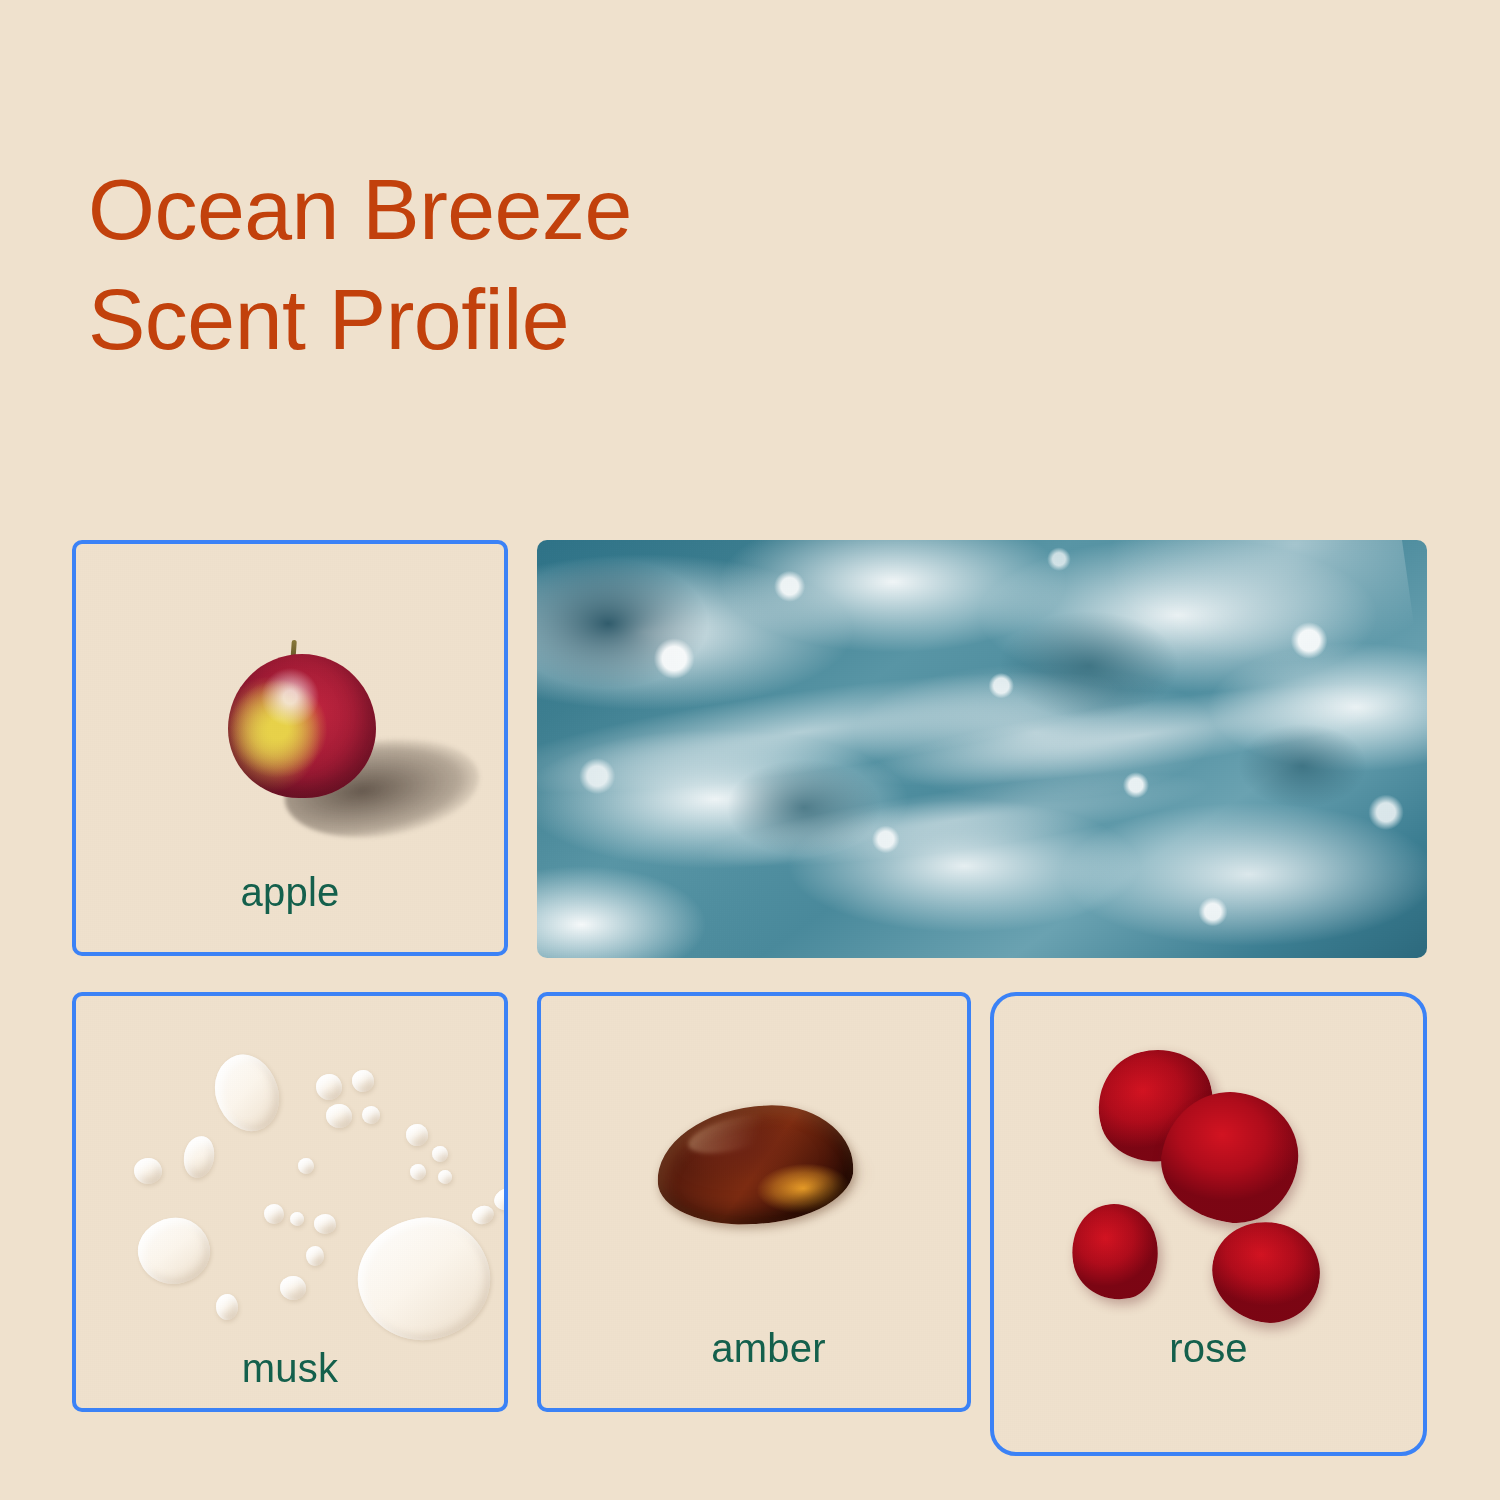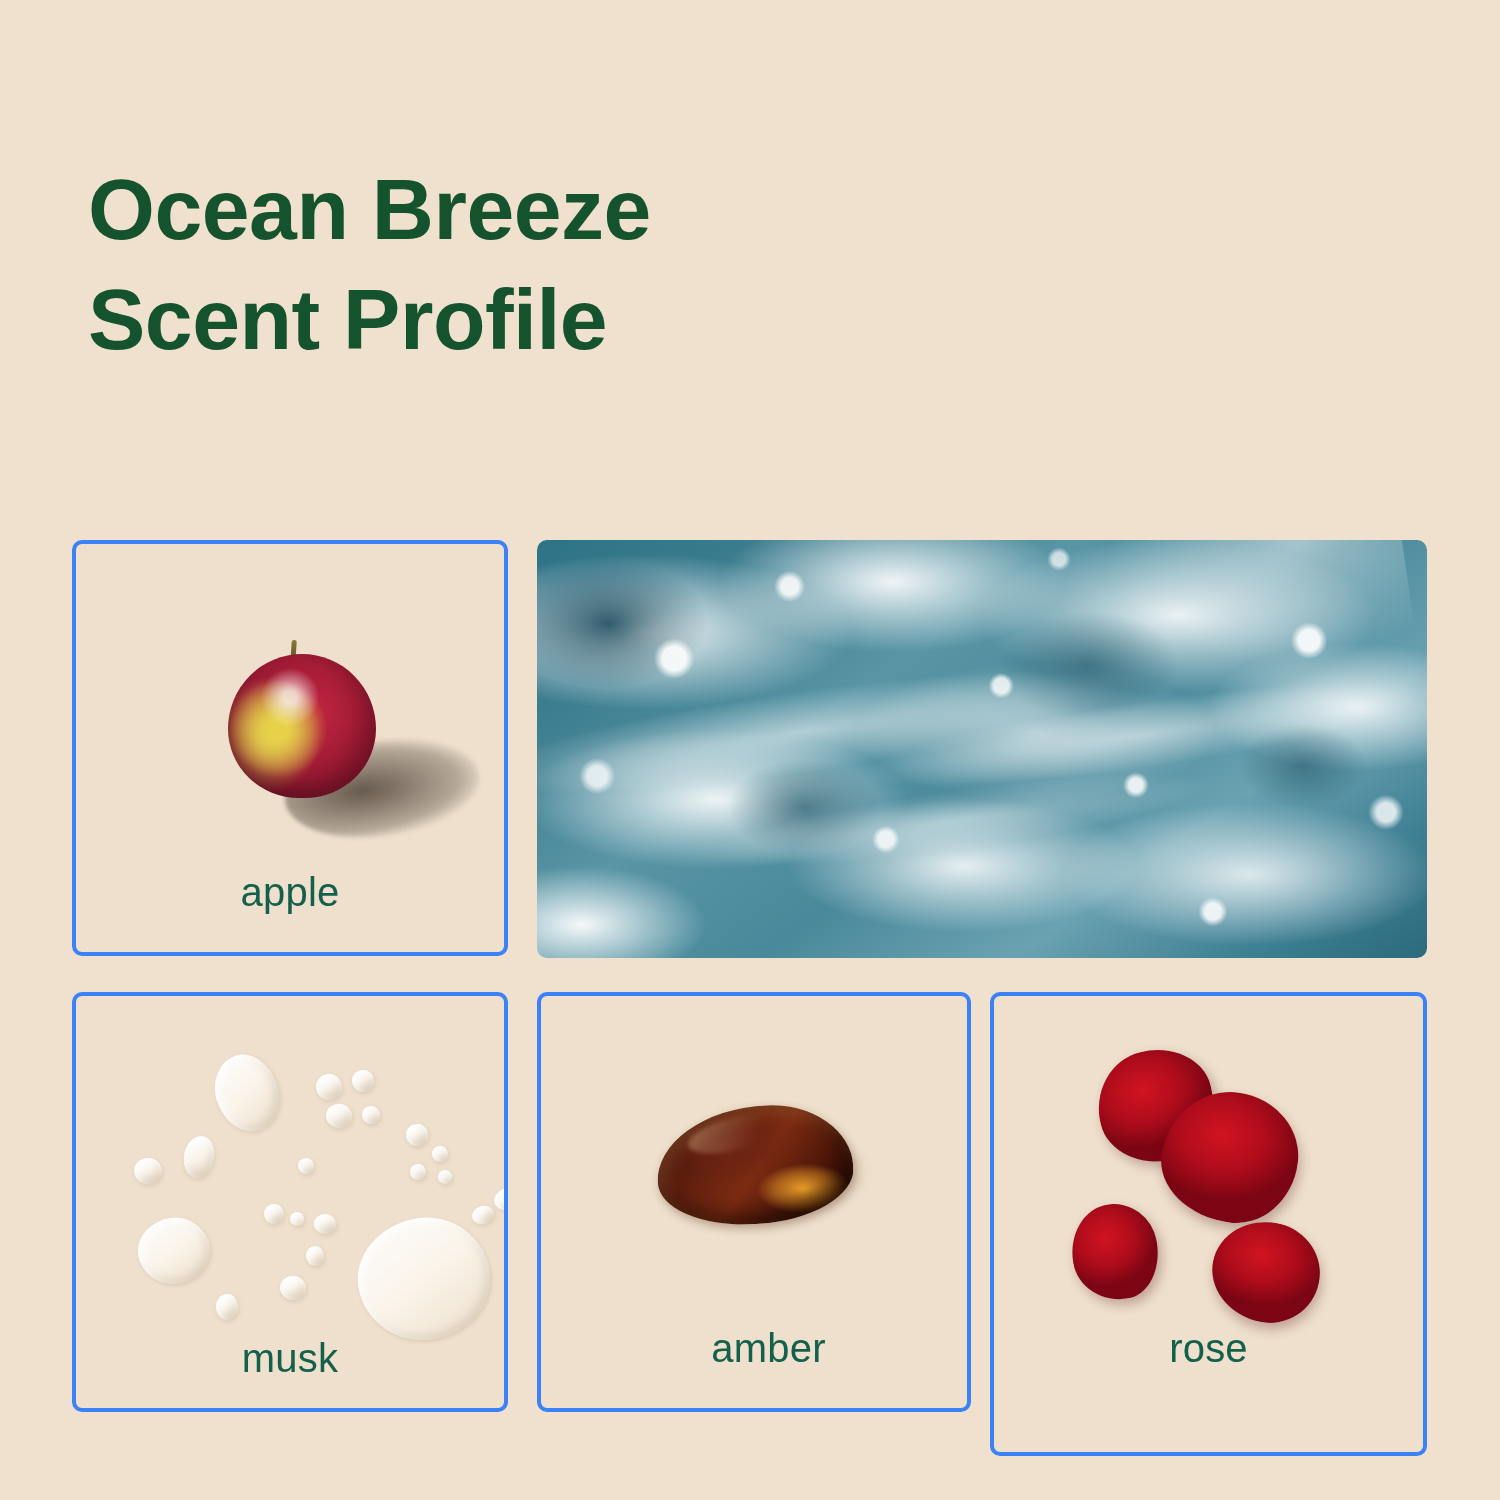--- a/index.html
+++ b/index.html
@@ -20,24 +20,24 @@
     inset: 0;
     background: #efe1cd;
   }
 
   
   .title {
     position: absolute;
     left: 88px;
     top: 96px;
     width: 900px;
-    color: #14532d;
+    color: #c2410c;
     font-size: 86px;
     line-height: 1.28;
-    font-weight: 700;
+    font-weight: 400;
     letter-spacing: -0.5px;
     white-space: pre-line;
   }
 
   
   .card {
     position: absolute;
     box-sizing: border-box;
     border: 4px solid #3b82f6;
     border-radius: 10px;
@@ -56,24 +56,24 @@
   .media {
     position: absolute;
     inset: 0;
     overflow: hidden;
   }
 
   
   #card-apple  { left: 72px;  top: 540px;  width: 436px; height: 416px; }
   #card-musk   { left: 72px;  top: 992px;  width: 436px; height: 420px; }
   #card-amber  { left: 537px; top: 992px;  width: 434px; height: 420px; }
-  #card-rose   { left: 990px; top: 992px;  width: 437px; height: 464px; }
+  #card-rose   { left: 990px; top: 992px;  width: 437px; height: 464px; border-radius: 26px; }
 
   #label-apple { top: 326px; }
-  #label-musk  { top: 340px; text-align: center; }
+  #label-musk  { top: 350px; text-align: center; }
   #label-amber { top: 330px; padding-left: 29px; }
   #label-rose  { top: 330px; }
 
   
   #ocean-hero {
     position: absolute;
     left: 537px;
     top: 540px;
     width: 890px;
     height: 418px;

